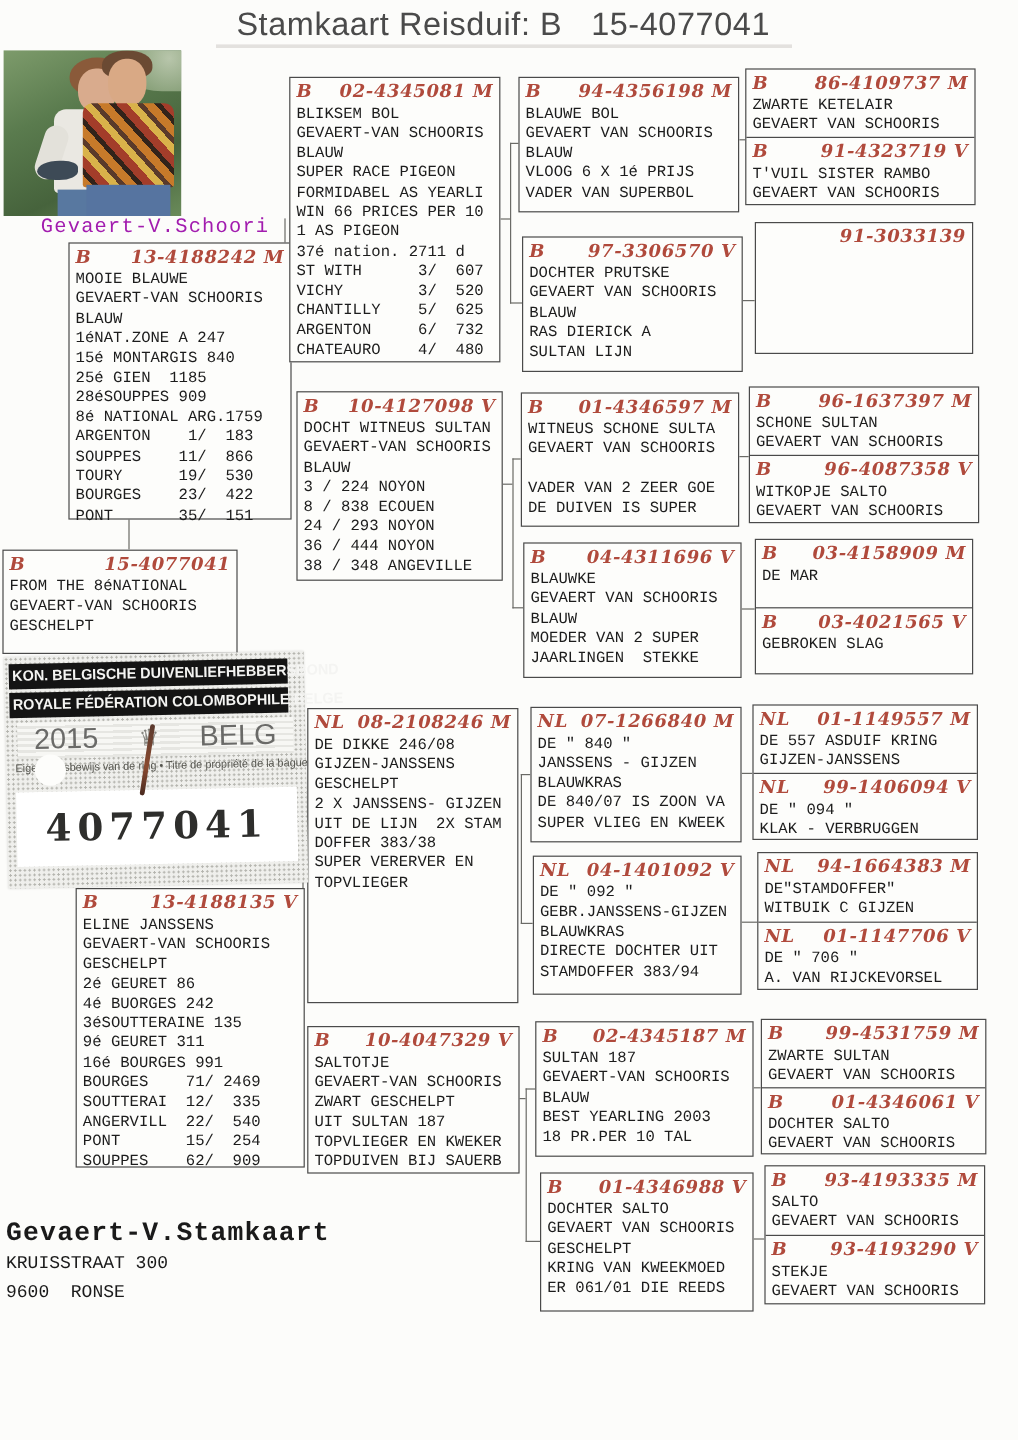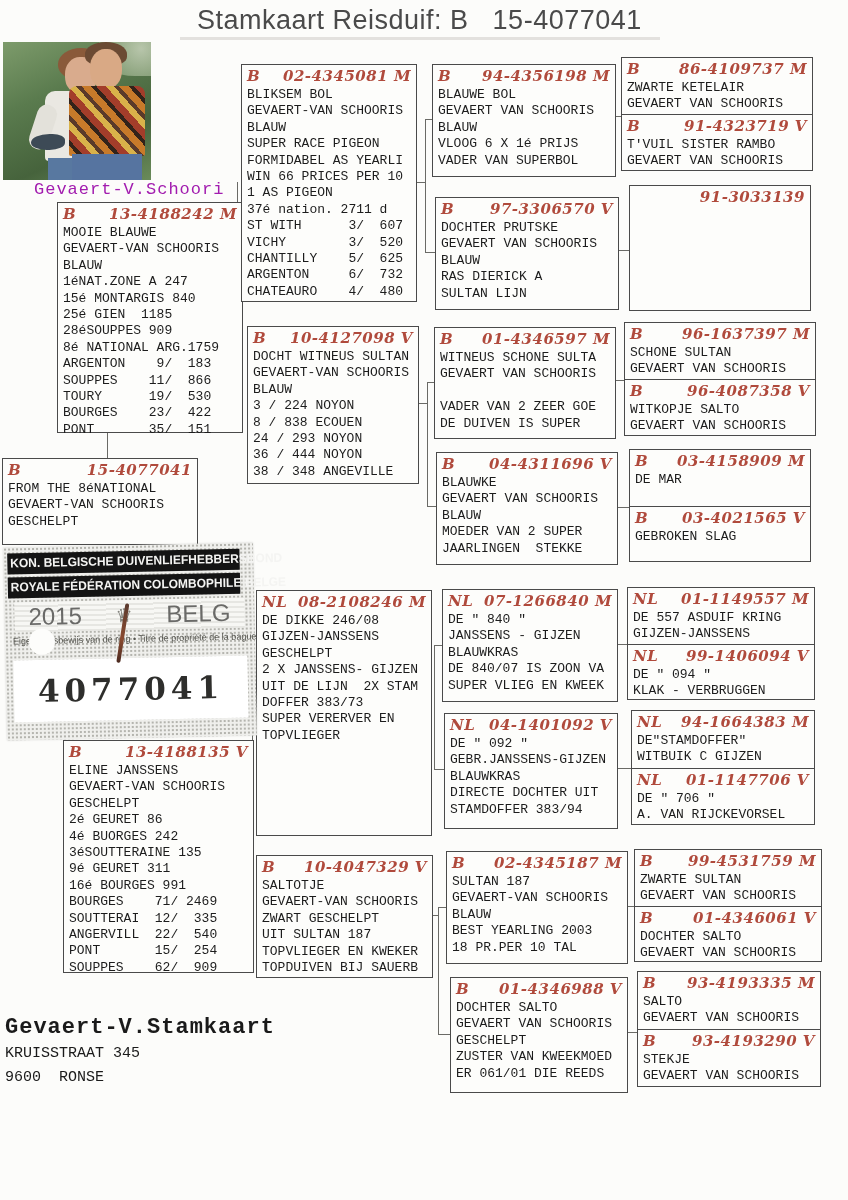--- a/index.html
+++ b/index.html
@@ -141,21 +141,21 @@
   </div>
   <div class="blines">
       <div class="ln">MOOIE BLAUWE</div>
       <div class="ln">GEVAERT-VAN SCHOORIS</div>
       <div class="ln">BLAUW</div>
       <div class="ln">1éNAT.ZONE A 247</div>
       <div class="ln">15é MONTARGIS 840</div>
       <div class="ln">25é GIEN  1185</div>
       <div class="ln">28éSOUPPES 909</div>
       <div class="ln">8é NATIONAL ARG.1759</div>
-      <div class="ln">ARGENTON    9/  183</div>
+      <div class="ln">ARGENTON    1/  183</div>
       <div class="ln">SOUPPES    11/  866</div>
       <div class="ln">TOURY      19/  530</div>
       <div class="ln">BOURGES    23/  422</div>
       <div class="ln">PONT       35/  151</div>
     </div>
 </div>
 <div class="pbox" style="left:63px;top:740px;width:191px;height:233px">
   <div class="bhead">
     <span class="bc">B</span>
     <span class="br">13-4188135 V</span>
@@ -218,21 +218,21 @@
   <div class="bhead">
     <span class="bc">NL</span>
     <span class="br">08-2108246 M</span>
   </div>
   <div class="blines">
       <div class="ln">DE DIKKE 246/08</div>
       <div class="ln">GIJZEN-JANSSENS</div>
       <div class="ln">GESCHELPT</div>
       <div class="ln">2 X JANSSENS- GIJZEN</div>
       <div class="ln">UIT DE LIJN  2X STAM</div>
-      <div class="ln">DOFFER 383/73</div>
+      <div class="ln">DOFFER 383/38</div>
       <div class="ln">SUPER VERERVER EN</div>
       <div class="ln">TOPVLIEGER</div>
     </div>
 </div>
 <div class="pbox" style="left:256px;top:855px;width:177px;height:123px">
   <div class="bhead">
     <span class="bc">B</span>
     <span class="br">10-4047329 V</span>
   </div>
   <div class="blines">
@@ -338,42 +338,42 @@
 </div>
 <div class="pbox" style="left:450px;top:977px;width:178px;height:116px">
   <div class="bhead">
     <span class="bc">B</span>
     <span class="br">01-4346988 V</span>
   </div>
   <div class="blines">
       <div class="ln">DOCHTER SALTO</div>
       <div class="ln">GEVAERT VAN SCHOORIS</div>
       <div class="ln">GESCHELPT</div>
-      <div class="ln">ZUSTER VAN KWEEKMOED</div>
+      <div class="ln">KRING VAN KWEEKMOED</div>
       <div class="ln">ER 061/01 DIE REEDS</div>
     </div>
 </div>
 
 <div class="pairbox" style="left:621px;top:57px;width:192px;height:114px">
   <div class="phalf">
     <div class="bhead"><span class="bc">B</span><span class="br">86-4109737 M</span></div>
     <div class="blines">
         <div class="ln">ZWARTE KETELAIR</div>
         <div class="ln">GEVAERT VAN SCHOORIS</div>
       </div>
   </div>
   <div class="phalf">
     <div class="bhead"><span class="bc">B</span><span class="br">91-4323719 V</span></div>
     <div class="blines">
         <div class="ln">T'VUIL SISTER RAMBO</div>
         <div class="ln">GEVAERT VAN SCHOORIS</div>
       </div>
   </div>
 </div>
-<div class="pairbox" style="left:629px;top:185px;width:182px;height:126px">
+<div class="pairbox" style="left:629px;top:185px;width:182px;height:110px">
   <div class="phalf">
     <div class="bhead"><span class="bc"></span><span class="br">91-3033139</span></div>
     <div class="blines"></div>
   </div>
 </div>
 <div class="pairbox" style="left:624px;top:322px;width:192px;height:114px">
   <div class="phalf">
     <div class="bhead"><span class="bc">B</span><span class="br">96-1637397 M</span></div>
     <div class="blines">
         <div class="ln">SCHONE SULTAN</div>
@@ -478,15 +478,15 @@
   <div class="eigendom">Eigendomsbewijs van de ring • Titre de propriété de la bague</div>
   <div class="ringnumarea">
     <span class="ringnum">4077041</span>
   </div>
   <div class="hole"></div>
   <div class="pin"></div>
 </div>
 
 <div class="owner">
   <div class="owner-name">Gevaert-V.Stamkaart</div>
-  <div class="owner-line">KRUISSTRAAT 345</div>
+  <div class="owner-line">KRUISSTRAAT 300</div>
   <div class="owner-line">9600  RONSE</div>
 </div>
 
 </body></html>

